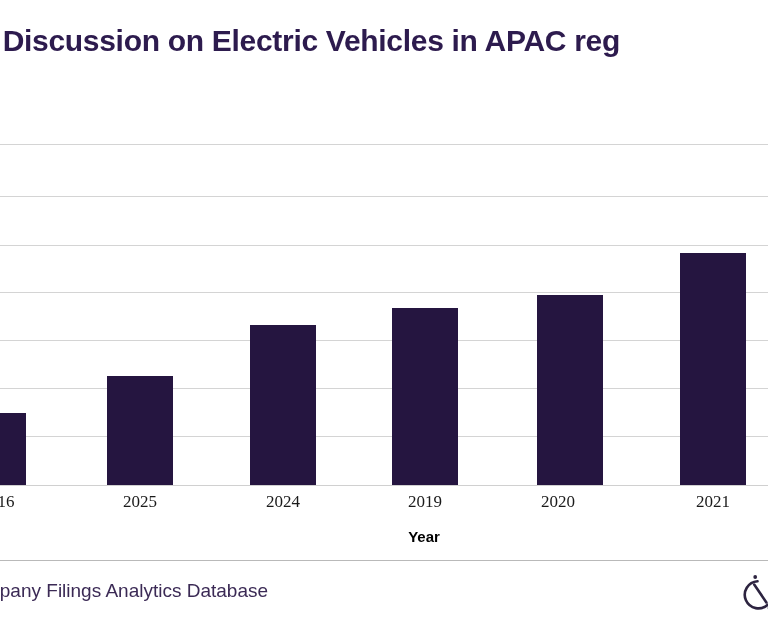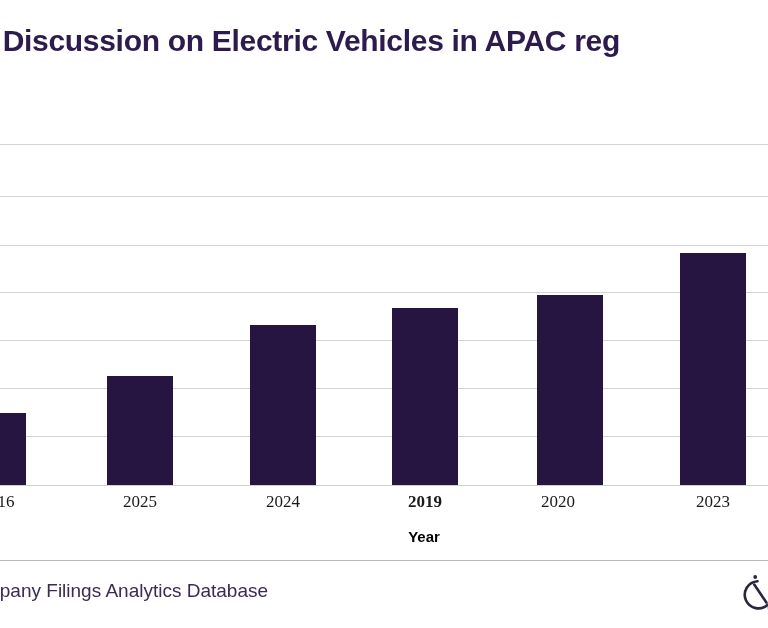--- a/index.html
+++ b/index.html
@@ -120,23 +120,23 @@
   <div class="bar" style="left:250px;width:66px;height:160px;"></div>
   <div class="bar" style="left:392px;width:66px;height:177px;"></div>
   <div class="bar" style="left:537px;width:66px;height:190px;"></div>
   <div class="bar" style="left:680px;width:66px;height:232px;"></div>
 </div>
 
 <div id="x-labels">
   <div class="x-label" style="left:-24px;width:60px;">16</div>
   <div class="x-label" style="left:110px;width:60px;">2025</div>
   <div class="x-label" style="left:253px;width:60px;">2024</div>
-  <div class="x-label" style="left:395px;width:60px;font-weight:bold;">2019</div>
+  <div class="x-label" style="left:395px;width:60px;">2019</div>
   <div class="x-label" style="left:528px;width:60px;">2020</div>
-  <div class="x-label" style="left:683px;width:60px;">2023</div>
+  <div class="x-label" style="left:683px;width:60px;">2021</div>
 </div>
 <div id="x-axis-title">Year</div>
 
 <div id="footer-divider"></div>
 <div id="source-text">ata Company Filings Analytics Database</div>
 
 <div id="brand-logo">
   <svg width="56" height="46" viewBox="0 0 56 46" xmlns="http://www.w3.org/2000/svg">
     <g fill="none" stroke="#2d2440" stroke-width="2.6" stroke-linecap="round">
       <path d="M24.5 9.2 A13.6 13.6 0 1 0 34.8 32.6"></path>

